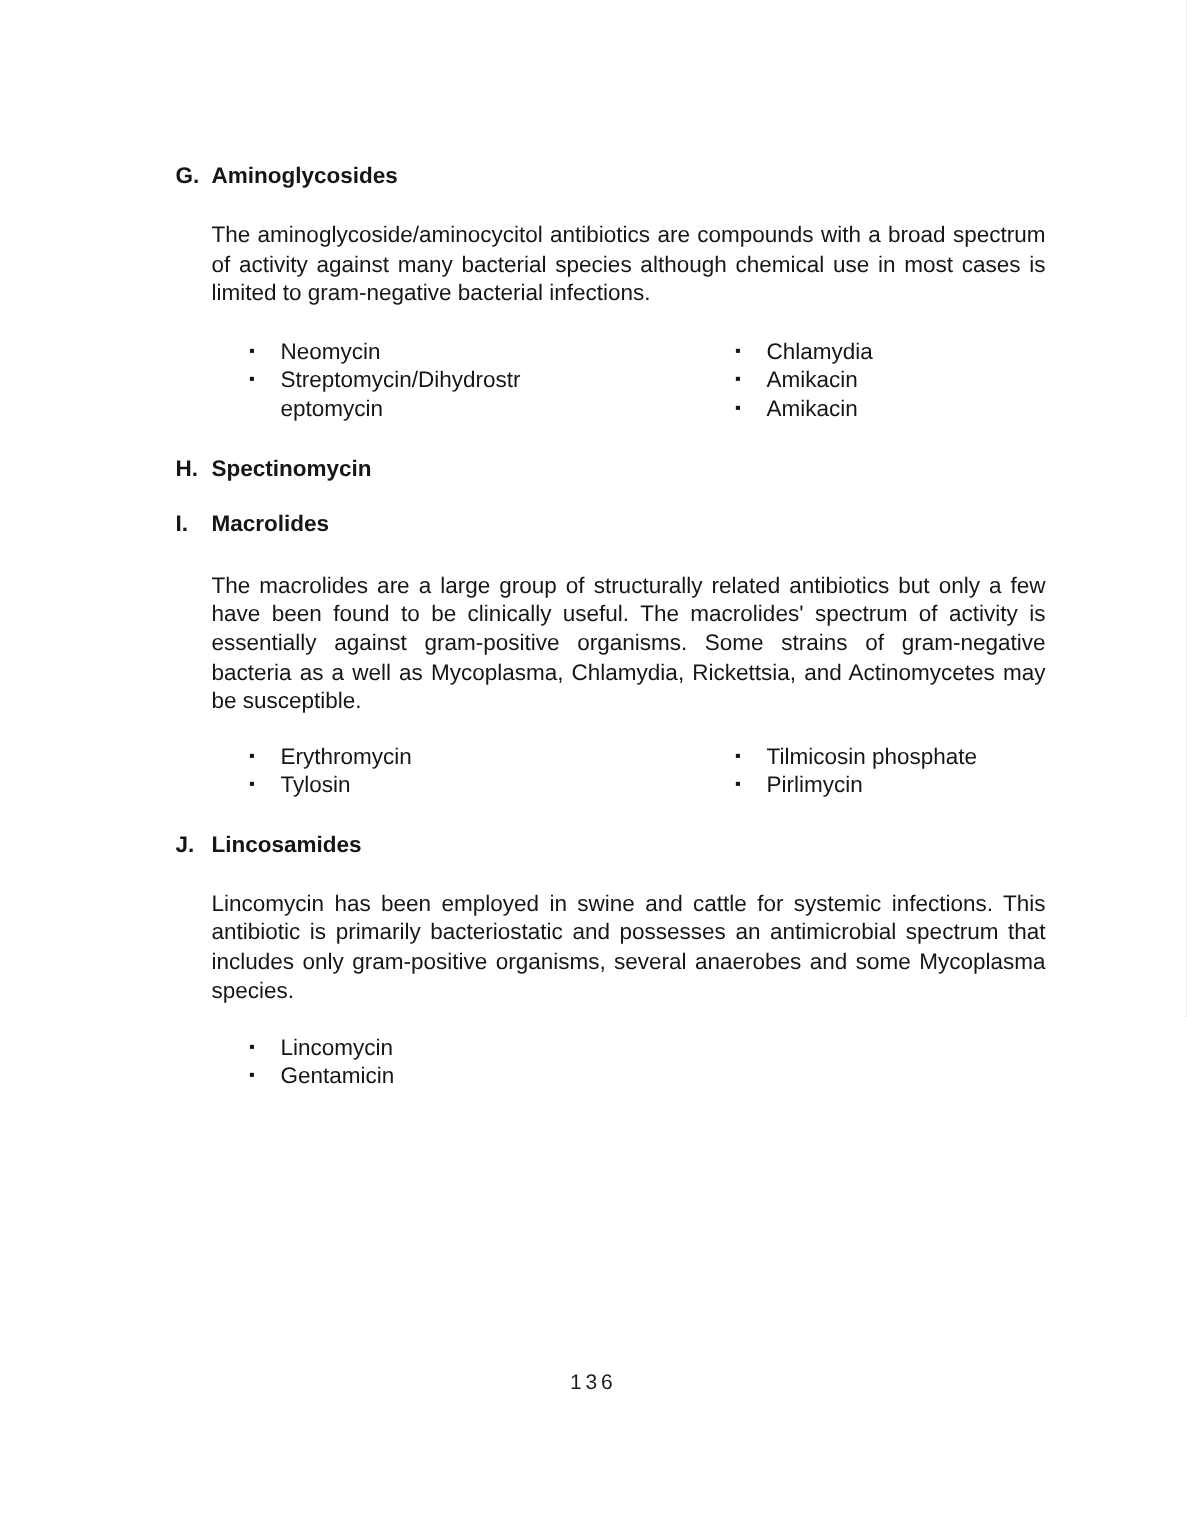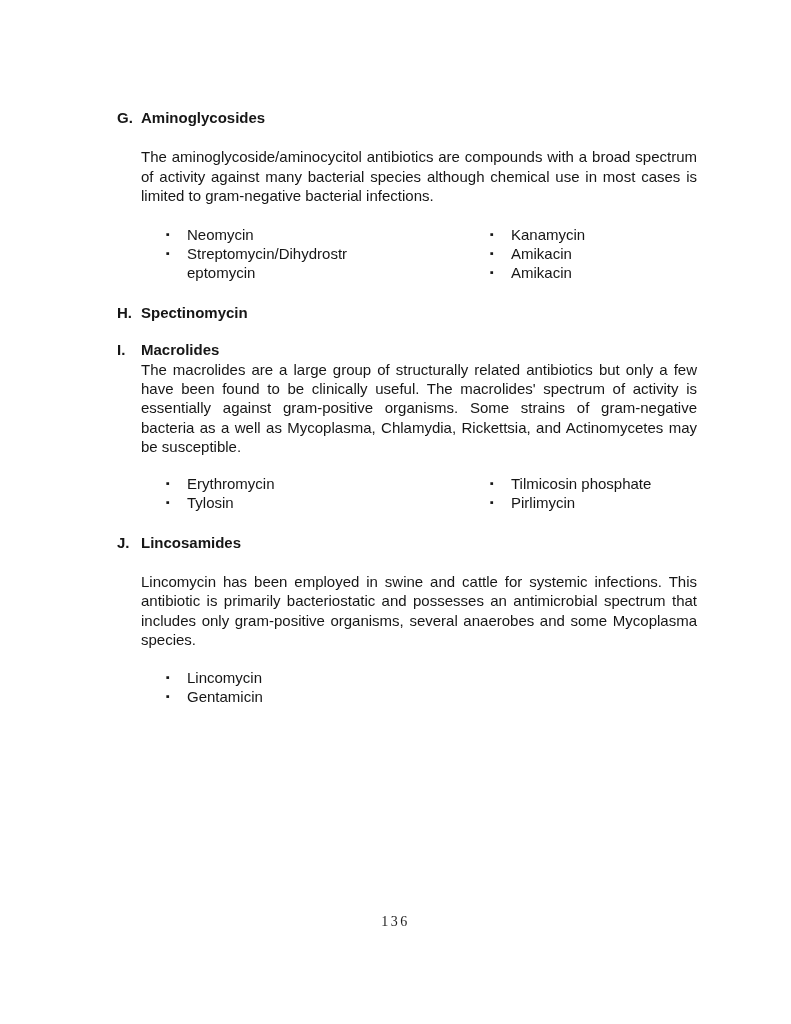--- a/index.html
+++ b/index.html
@@ -45,28 +45,28 @@
   .bullet-glyph{
     flex:none;
     width:21px;
     font-size:11px;
     line-height:19.4px;
   }
   .bullet-label{white-space:pre-line;}
   .mt-a{margin-top:20px;}
   .mt-b{margin-top:19px;}
   .mt-c{margin-top:18px;}
-  .mt-d{}
+  .mt-d{margin-top:21px;}
   .mt-e{margin-top:17px;}
   .page-number{
     position:absolute;
     left:0;right:0;
     top:912px;
     text-align:center;
-    font-family:Liberation Serif, serif;
+    font-family:Liberation Sans, sans-serif;
     font-size:14px;
     letter-spacing:2.5px;
     color:#1c1c1c;
   }
 </style>
 </head>
 <body>
 
 <div class="page">
   <div class="content">
@@ -84,21 +84,21 @@
         </div>
         <div class="bullet-row">
           <span class="bullet-glyph">▪</span>
           <span class="bullet-label">Streptomycin/Dihydrostr
 eptomycin</span>
         </div>
       </div>
       <div class="bcol col-right">
         <div class="bullet-row">
           <span class="bullet-glyph">▪</span>
-          <span class="bullet-label">Kanamycin</span>
+          <span class="bullet-label">Chlamydia</span>
         </div>
         <div class="bullet-row">
           <span class="bullet-glyph">▪</span>
           <span class="bullet-label">Amikacin</span>
         </div>
         <div class="bullet-row">
           <span class="bullet-glyph">▪</span>
           <span class="bullet-label">Amikacin</span>
         </div>
       </div>

